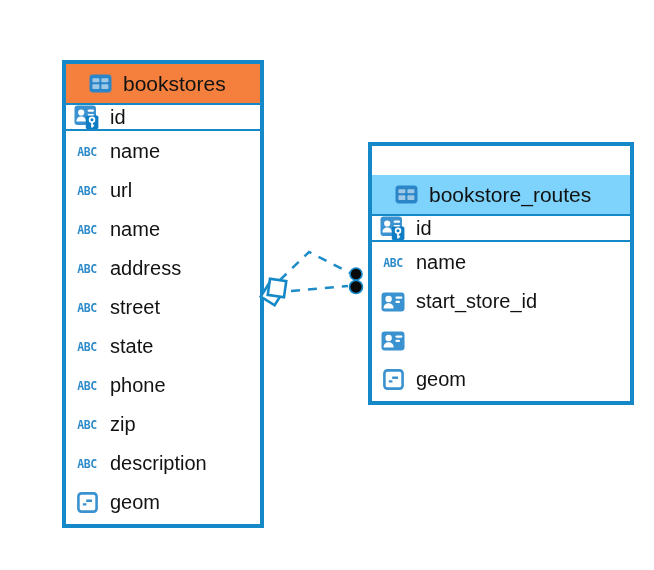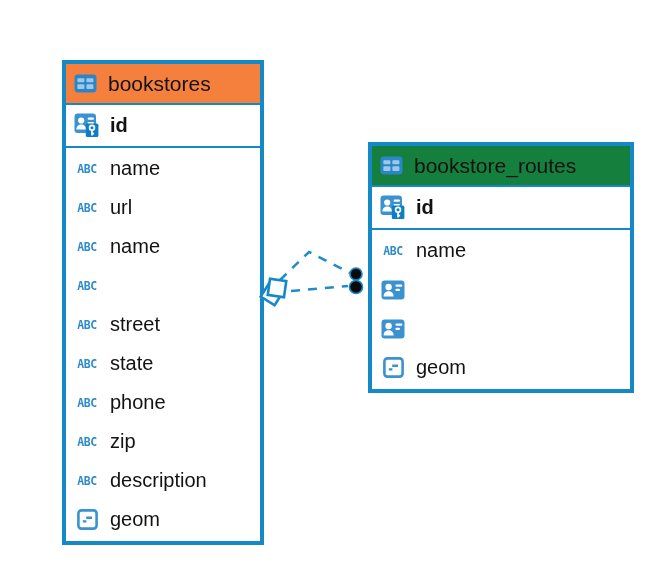--- a/index.html
+++ b/index.html
@@ -14,30 +14,30 @@
   .erd-table {
     position: absolute;
     background: #ffffff;
     border: 4px solid #1588c8;
   }
   #table-bookstores { left: 62px; top: 60px; width: 202px; }
   #table-routes     { left: 368px; top: 142px; width: 266px; }
 
   .thead {
     display: flex; align-items: center; gap: 9px;
-    height: 41px; padding: 0 5px;
+    height: 41px; padding: 0 20px;
     border-bottom: 2.5px solid #1588c8;
     font-size: 21px; color: #121212;
     white-space: nowrap;
   }
   .pk-row {
     display: flex; align-items: center; gap: 9px;
-    height: 43px; padding: 0 7px;
+    height: 26px; padding: 0 7px;
     border-bottom: 2.5px solid #1588c8;
-    font-size: 20px; font-weight: bold; color: #121212;
+    font-size: 20px; font-weight: normal; color: #121212;
     white-space: nowrap;
   }
   .col-row {
     display: flex; align-items: center; gap: 9px;
     height: 39px; padding: 0 7px;
     font-size: 20px; color: #121212;
     white-space: nowrap;
     text-align: right;
   }
   .cols { padding: 1px 0 2px 0; }
@@ -108,20 +108,21 @@
     <div class="col-row">
       <span class="cell-icon">
           <span class="abc-glyph">ABC</span>
         </span>
       <span>name</span>
     </div>
     <div class="col-row">
       <span class="cell-icon">
           <span class="abc-glyph">ABC</span>
         </span>
+      <span>address</span>
     </div>
     <div class="col-row">
       <span class="cell-icon">
           <span class="abc-glyph">ABC</span>
         </span>
       <span>street</span>
     </div>
     <div class="col-row">
       <span class="cell-icon">
           <span class="abc-glyph">ABC</span>
@@ -152,21 +153,21 @@
           <rect x="1.4" y="1.4" width="18.2" height="18.2" rx="3" fill="#fff" stroke="#3a92d0" stroke-width="2.6"></rect>
           <path d="M9.2 8.8 L15 8.8 M5.8 12.4 L9.4 12.4" stroke="#3a92d0" stroke-width="2.4"></path>
         </svg>
       </span>
       <span>geom</span>
     </div>
   </div>
 </div>
 
 <div class="erd-table" id="table-routes">
-  <div class="thead" style="background-color: #15803d;">
+  <div class="thead" style="background-color: #7dd3fc; margin-top: 29px;">
     <span class="cell-icon">
       <svg width="23" height="19" viewBox="0 0 23 19">
         <rect x="0.5" y="0.5" width="22" height="18" rx="3.4" fill="#2a86c8"></rect>
         <rect x="3.4" y="4.2" width="7" height="4" rx="0.8" fill="rgba(255,255,255,0.55)"></rect>
         <rect x="12.4" y="4.2" width="7" height="4" rx="0.8" fill="rgba(255,255,255,0.55)"></rect>
         <rect x="3.4" y="10.2" width="7" height="4.8" rx="0.8" fill="rgba(255,255,255,0.55)"></rect>
         <rect x="12.4" y="10.2" width="7" height="4.8" rx="0.8" fill="rgba(255,255,255,0.55)"></rect>
       </svg>
     </span>
     <span>bookstore_routes</span>
@@ -198,20 +199,21 @@
     <div class="col-row">
       <span class="cell-icon">
         <svg width="24" height="20" viewBox="0 0 24 20">
           <rect x="0.5" y="0.5" width="23" height="19" rx="3.2" fill="#3a92d0"></rect>
           <circle cx="7.6" cy="7" r="3.2" fill="#fff"></circle>
           <path d="M2.6 16.4 C2.6 12.8 5 11.2 7.6 11.2 C10.2 11.2 12.6 12.8 12.6 16.4 Z" fill="#fff"></path>
           <rect x="14.4" y="4.4" width="7" height="2.3" rx="1.1" fill="#fff"></rect>
           <rect x="14.4" y="8.8" width="4.6" height="2.3" rx="1.1" fill="#fff"></rect>
         </svg>
       </span>
+      <span>start_store_id</span>
     </div>
     <div class="col-row">
       <span class="cell-icon">
         <svg width="24" height="20" viewBox="0 0 24 20">
           <rect x="0.5" y="0.5" width="23" height="19" rx="3.2" fill="#3a92d0"></rect>
           <circle cx="7.6" cy="7" r="3.2" fill="#fff"></circle>
           <path d="M2.6 16.4 C2.6 12.8 5 11.2 7.6 11.2 C10.2 11.2 12.6 12.8 12.6 16.4 Z" fill="#fff"></path>
           <rect x="14.4" y="4.4" width="7" height="2.3" rx="1.1" fill="#fff"></rect>
           <rect x="14.4" y="8.8" width="4.6" height="2.3" rx="1.1" fill="#fff"></rect>
         </svg>

